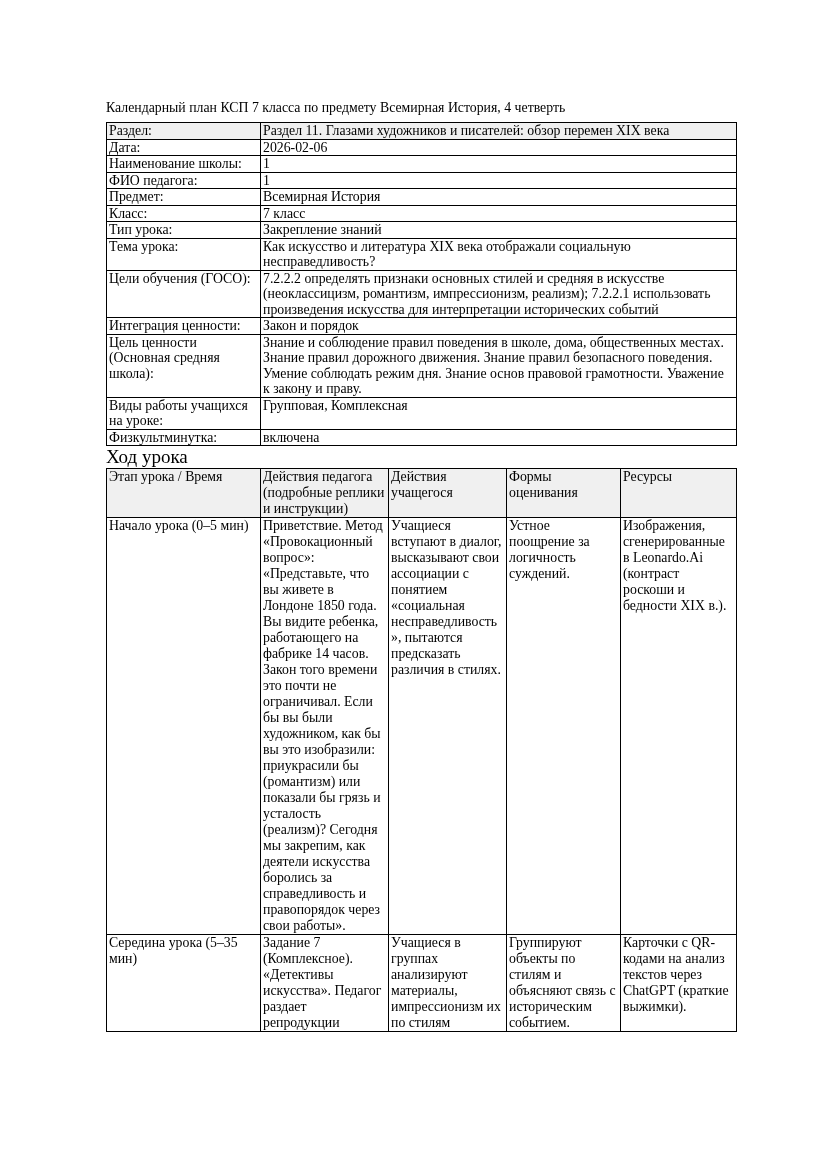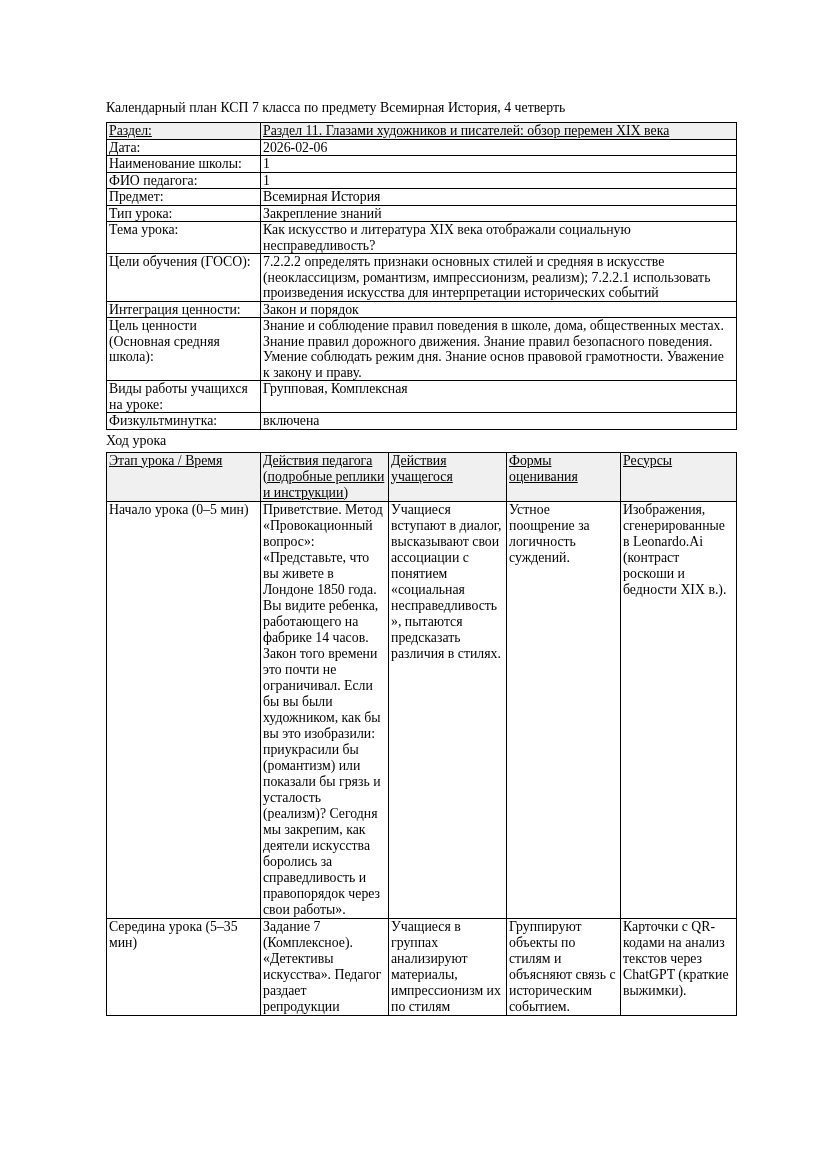--- a/index.html
+++ b/index.html
@@ -35,24 +35,24 @@
   td {
     border: 1px solid #000000;
     vertical-align: top;
     padding: 0 3px 0 2px;
     font-size: 13.8px;
     overflow: hidden;
     word-wrap: break-word;
   }
   .info-table td { line-height: 15.5px; }
   .lesson-table td { line-height: 16px; }
-  .shaded td { background: #f0f0f0; text-decoration: underline; }
+  .shaded td { background: #f0f0f0; }
   .section-heading {
     margin: 3px 0 3px 0;
-    font-size: 14px;
+    font-size: 19px;
     line-height: 16px;
   }
   .clipped-row td {
     height: 96px;
     max-height: 96px;
   }
   .clipped-row td div {
     max-height: 96px;
     overflow: hidden;
   }
@@ -82,20 +82,24 @@
         <td>Наименование школы:</td>
         <td>1</td>
       </tr>
       <tr>
         <td>ФИО педагога:</td>
         <td>1</td>
       </tr>
       <tr>
         <td>Предмет:</td>
         <td>Всемирная История</td>
+      </tr>
+      <tr>
+        <td>Класс:</td>
+        <td>7 класс</td>
       </tr>
       <tr>
         <td>Тип урока:</td>
         <td>Закрепление знаний</td>
       </tr>
       <tr>
         <td>Тема урока:</td>
         <td>Как искусство и литература XIX века отображали социальную несправедливость?</td>
       </tr>
       <tr>

